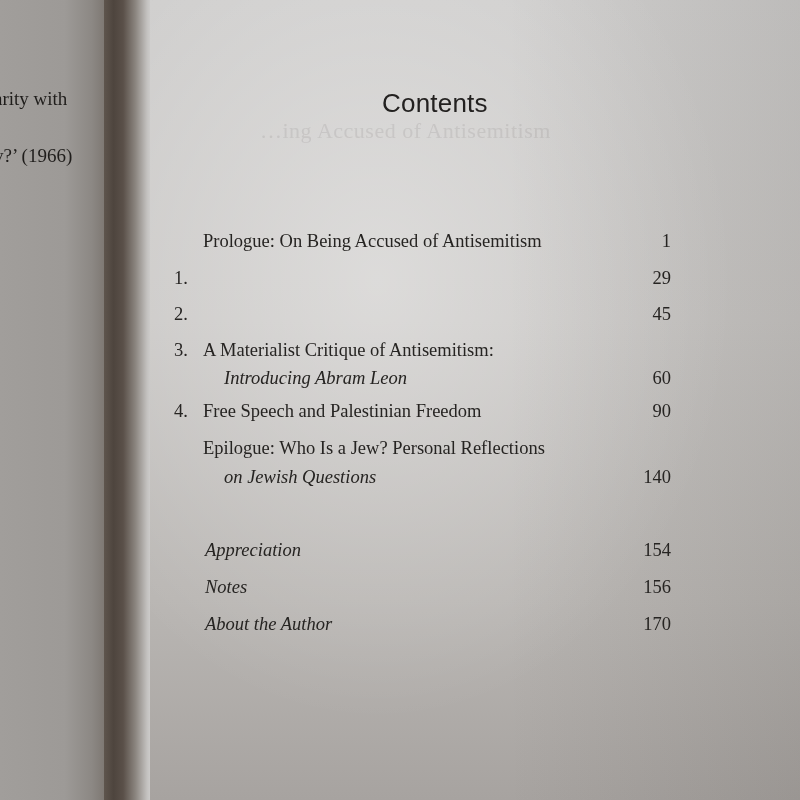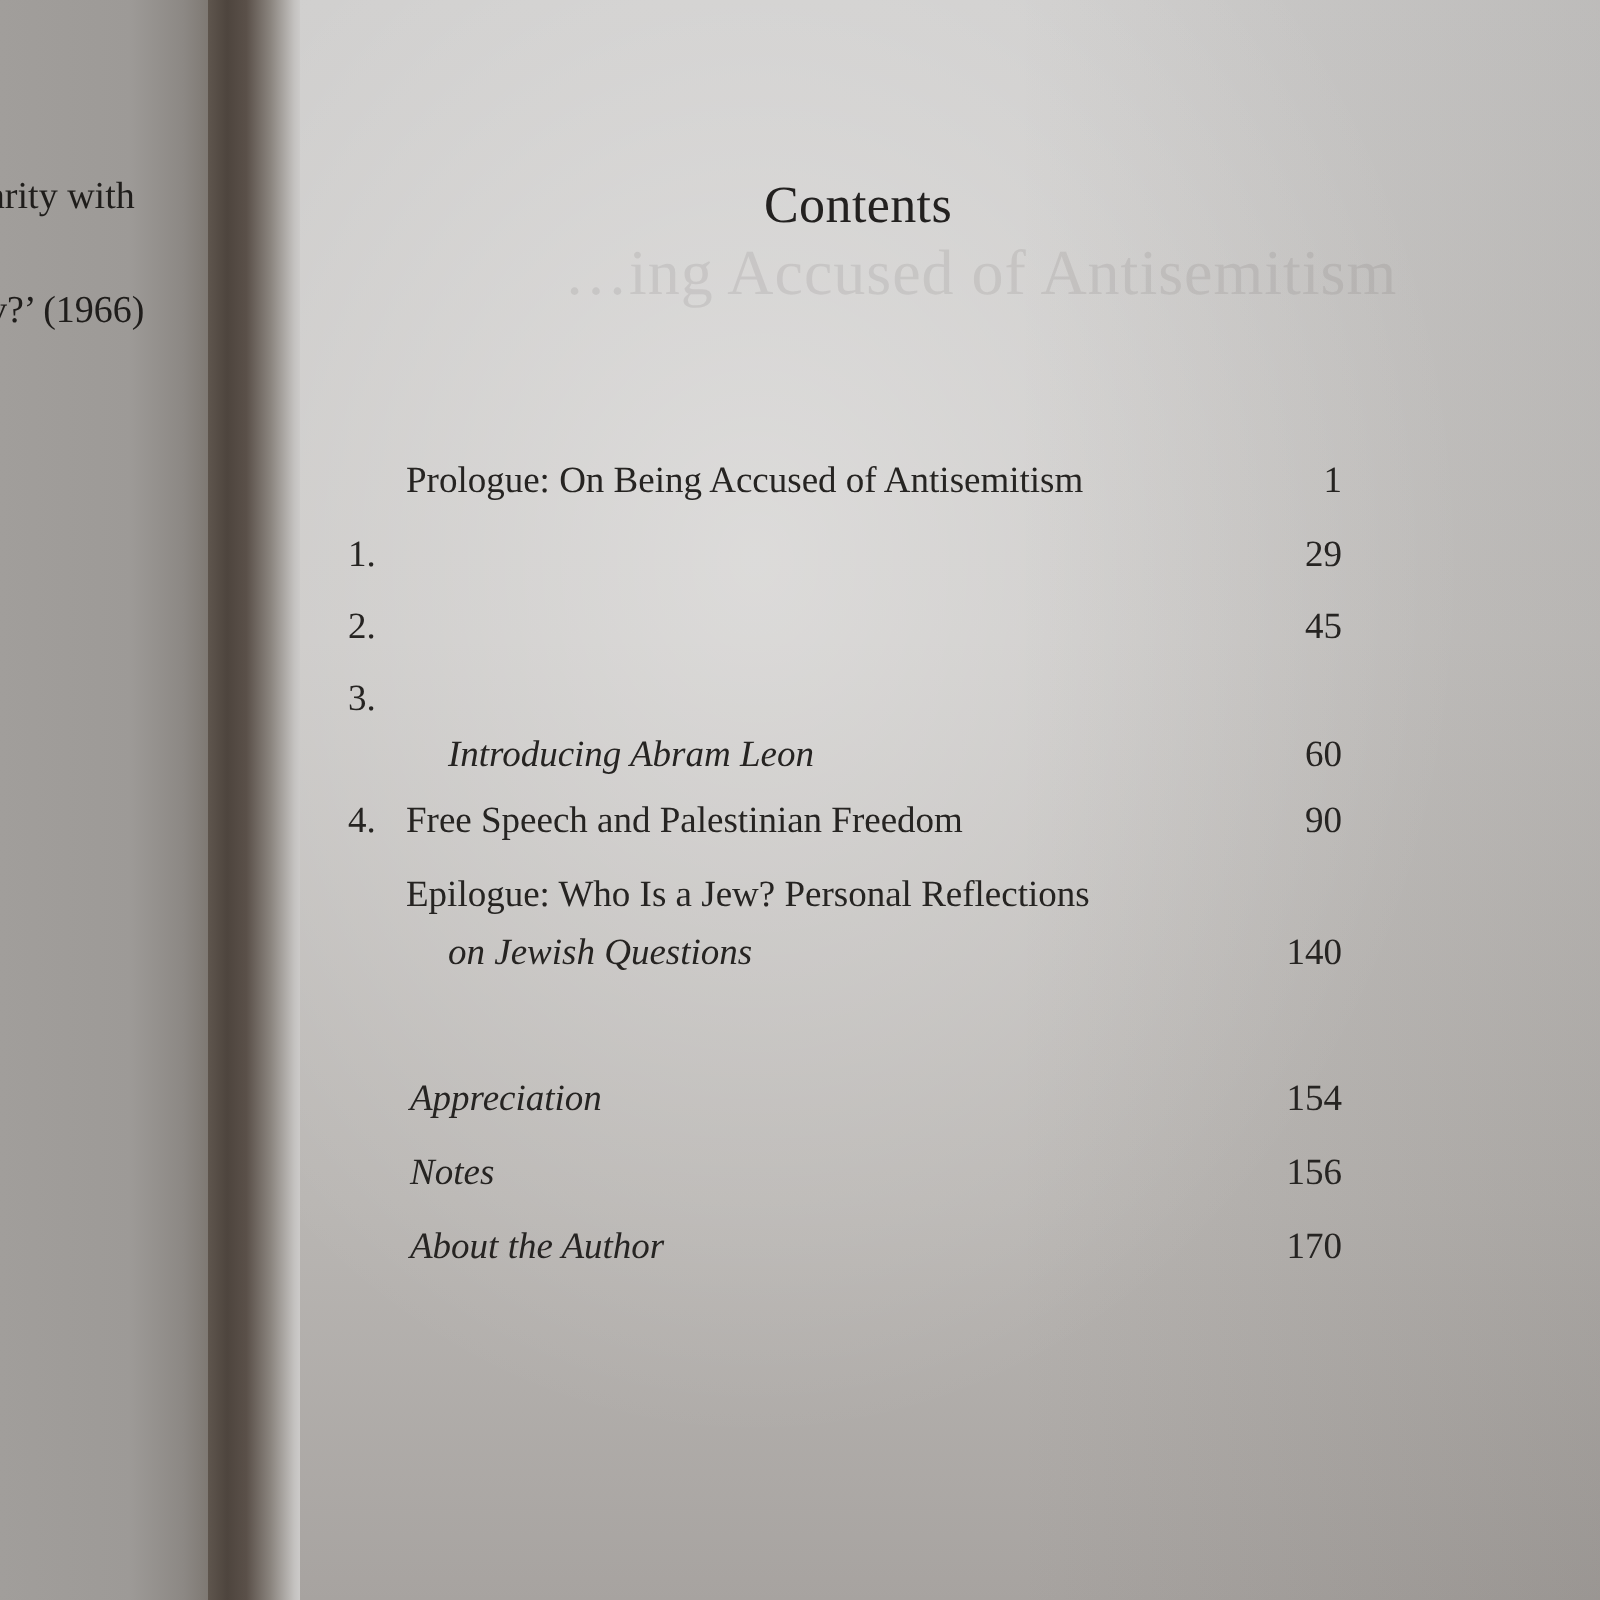--- a/index.html
+++ b/index.html
@@ -26,26 +26,26 @@
     background:
       radial-gradient(ellipse at 35% 35%, rgba(255,255,255,0.35) 0%, rgba(255,255,255,0) 60%),
       linear-gradient(180deg, #cfcecd 0%, #c9c7c5 40%, #b9b6b3 75%, #a7a3a0 100%);
   }
   .right-page::after {
     content: ""; position: absolute; inset: 0;
     background: linear-gradient(90deg, rgba(0,0,0,0) 55%, rgba(60,55,50,0.12) 100%);
     pointer-events: none;
   }
   .bleed {
-    position: absolute; color: rgba(90,85,80,0.12); font-size: 32px;
-    left: 260px; top: 118px; white-space: nowrap; letter-spacing: 0.5px; margin-left: 22px;
+    position: absolute; color: rgba(90,85,80,0.12); font-size: 22px;
+    left: 260px; top: 118px; white-space: nowrap; letter-spacing: 0.5px;
   }
   .heading {
     position: absolute; left: 382px; top: 88px;
-    font-family: Liberation Serif, serif; font-size: 26px; color: #232120;
+    font-family: Liberation Sans, sans-serif; font-size: 26px; color: #232120;
     letter-spacing: 0.2px;
   }
   .toc-row { position: absolute; left: 0; width: 749px; height: 30px; }
   .toc-num {
     position: absolute; left: 174px; font-size: 18.5px; color: #262422;
   }
   .toc-title {
     position: absolute; left: 203px; font-size: 18.5px; color: #262422; white-space: nowrap;
   }
   .toc-title.cont { left: 224px; font-style: italic; }
@@ -82,20 +82,21 @@
     <span class="toc-page">29</span>
   </div>
 
   <div class="toc-row" style="top:304px">
     <span class="toc-num">2.</span>
     <span class="toc-page">45</span>
   </div>
 
   <div class="toc-row" style="top:340px">
     <span class="toc-num">3.</span>
+    <span class="toc-title">A Materialist Critique of Antisemitism:</span>
   </div>
   <div class="toc-row" style="top:368px">
     <span class="toc-title cont">Introducing Abram Leon</span>
     <span class="toc-page">60</span>
   </div>
 
   <div class="toc-row" style="top:401px">
     <span class="toc-num">4.</span>
     <span class="toc-title">Free Speech and Palestinian Freedom</span>
     <span class="toc-page">90</span>

